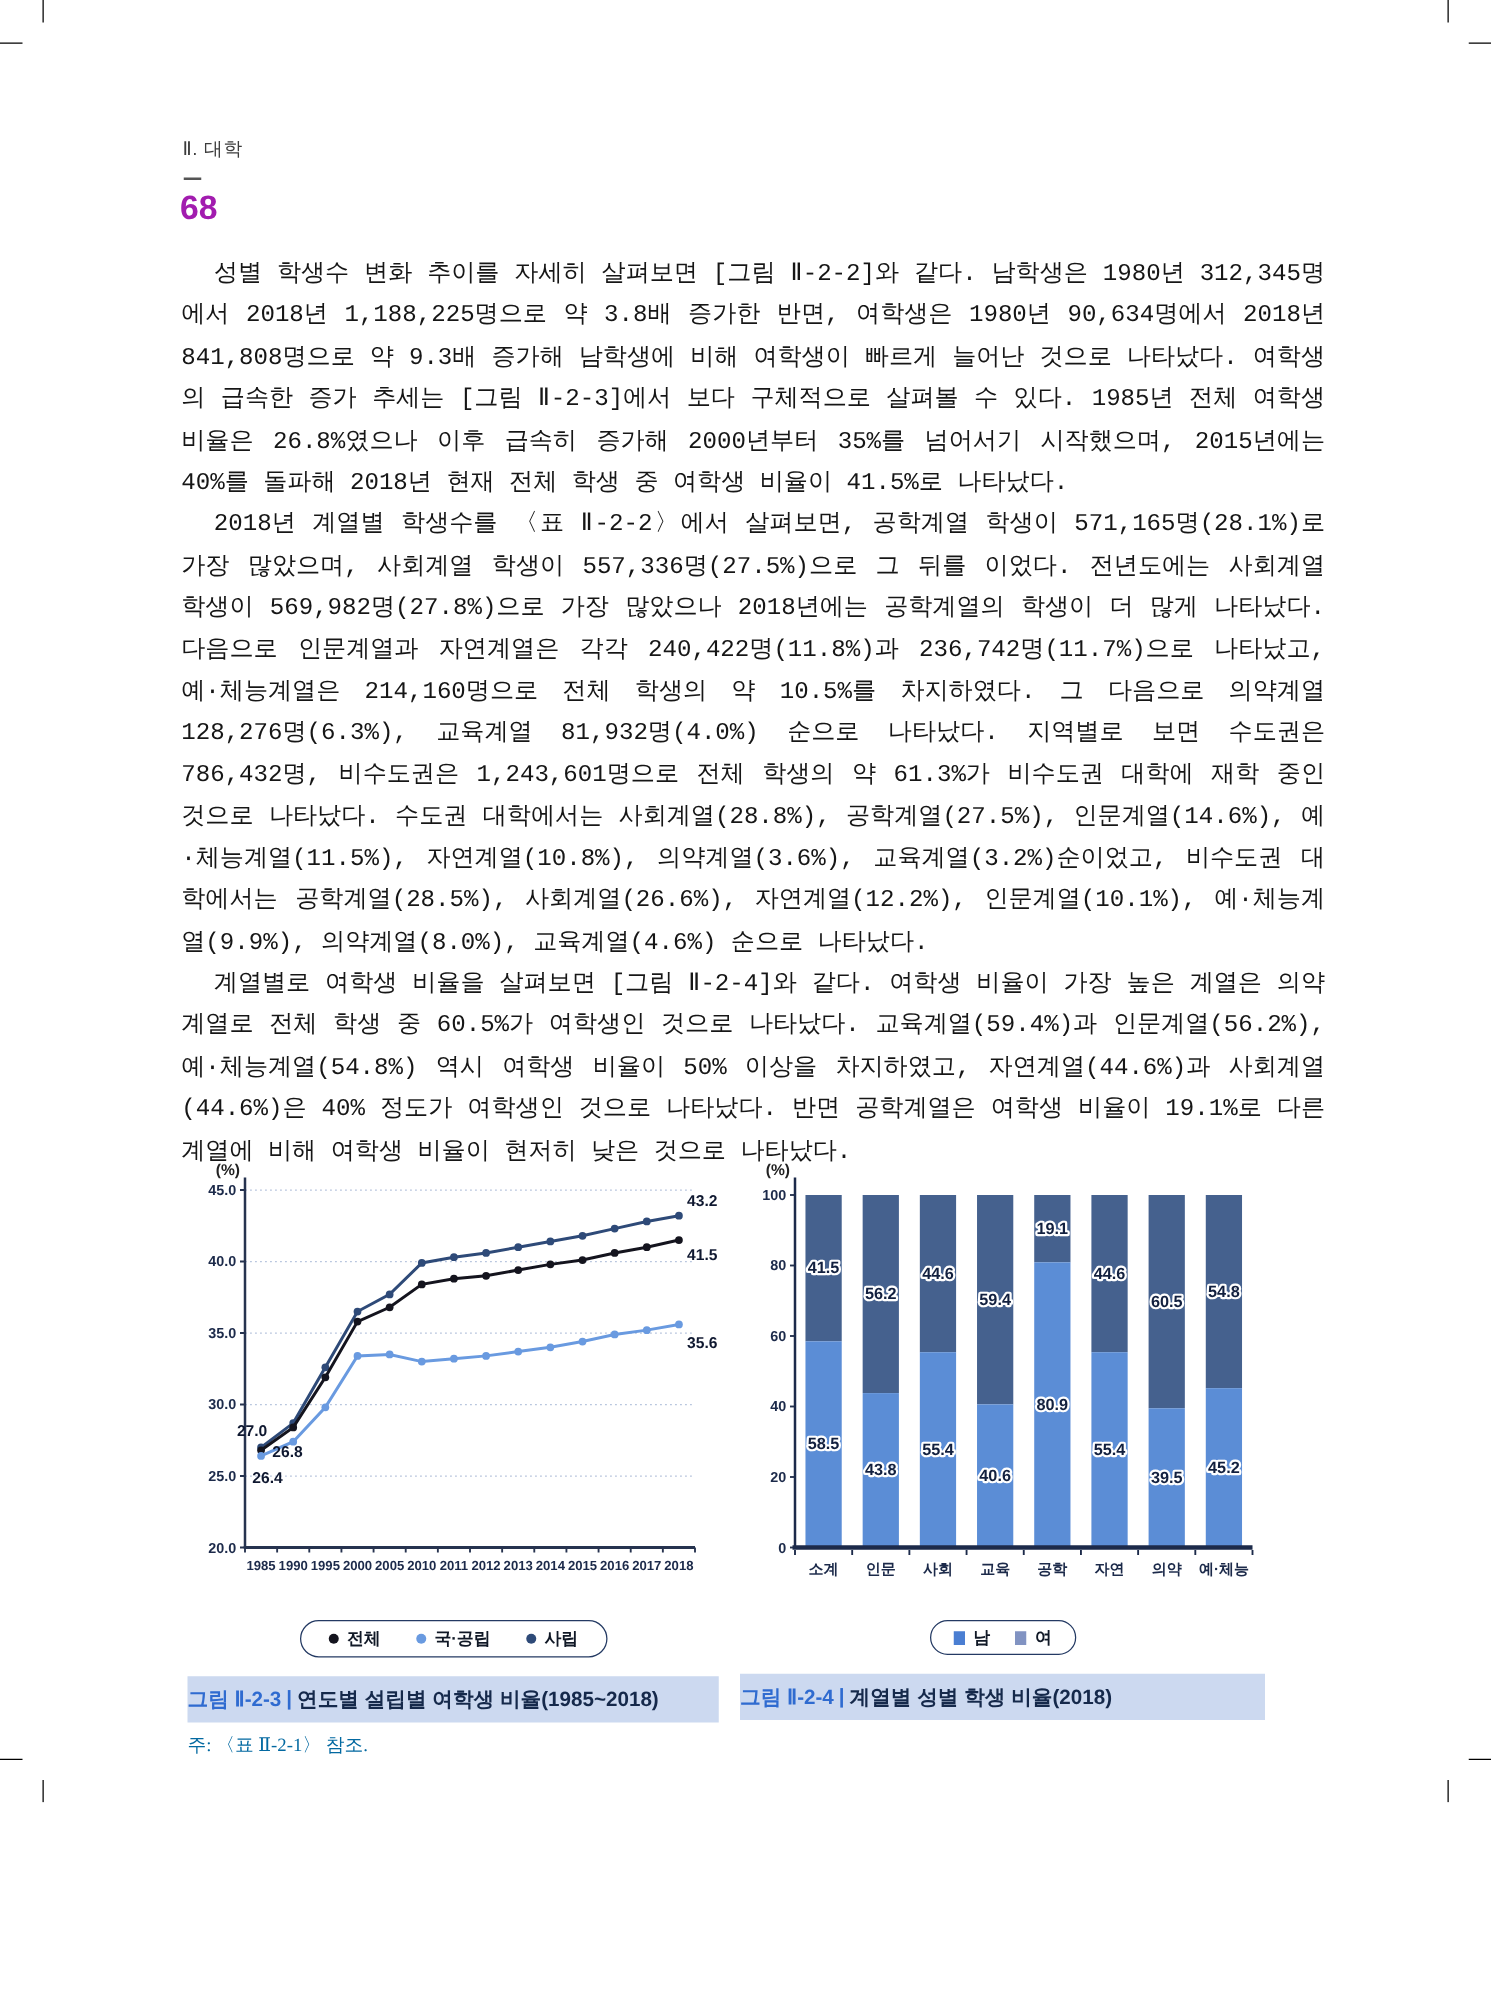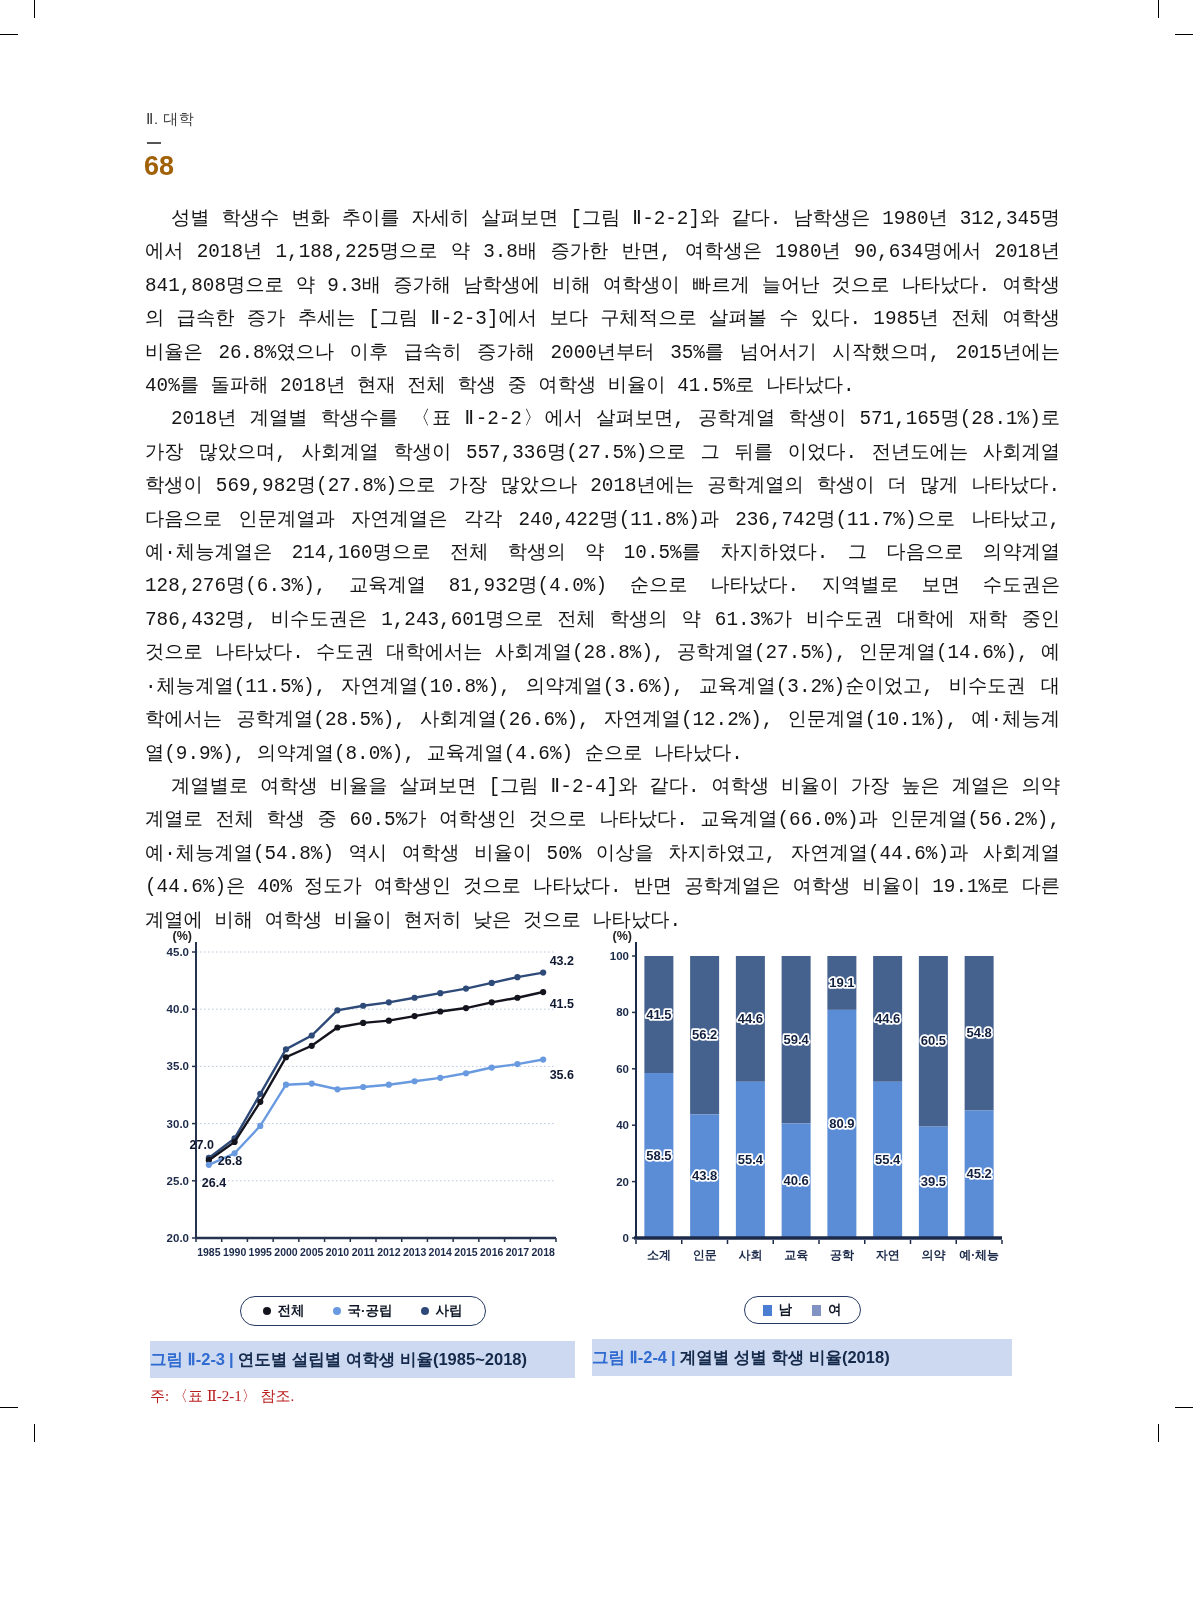--- a/index.html
+++ b/index.html
@@ -3,21 +3,21 @@
 <meta charset="utf-8">
 <style>
   html,body{margin:0;padding:0;background:#ffffff;}
   .page{position:relative;width:1193px;height:1442px;background:#fff;overflow:hidden;
         font-family:"Liberation Sans",sans-serif;}
   
   .crop{position:absolute;background:#000;}
   
   .section-label{position:absolute;left:146px;top:110px;font-size:15px;color:#3c3c3c;letter-spacing:.5px;}
   .header-dash{position:absolute;left:147px;top:142px;width:14px;height:2px;background:#555;}
-  .page-number{position:absolute;left:144px;top:151px;font-size:27px;color:#a16207;font-weight:600;}
+  .page-number{position:absolute;left:144px;top:151px;font-size:27px;color:#a21caf;font-weight:600;}
   
   .content{position:absolute;left:145px;top:203px;width:915px;
            font-family:"Liberation Serif","DejaVu Serif",serif;
            font-size:19.3px;line-height:33.4px;color:#161616;text-align:justify;}
   .content p{margin:0;text-indent:1.35em;font-family:Liberation Mono, monospace;}
   
   .figure{position:absolute;top:928px;}
   .figure.left{left:150px;width:425px;}
   .figure.right{left:592px;width:420px;}
   .legend-pill{margin:12px auto 0;display:flex;justify-content:space-between;align-items:center;
@@ -26,21 +26,21 @@
   .legend-pill.small{gap:20px;padding:4px 18px;}
   .legend-item{display:flex;align-items:center;gap:7px;font-size:13.5px;font-weight:bold;color:#101826;}
   .dot{width:8px;height:8px;border-radius:50%;display:inline-block;}
   .sq{width:9px;height:11px;display:inline-block;}
   .caption{margin-top:15px;height:37px;background:#ccd9f0;display:flex;align-items:center;
            justify-content:flex-start;gap:4px;font-size:16.5px;}
   .cap-num{color:#2f6bd0;font-weight:bold;}
   .cap-sep{color:#2f6bd0;font-weight:bold;}
   .cap-title{color:#15294b;font-weight:600;}
   .fig-note{margin-top:9px;font-family:"Liberation Serif","DejaVu Serif",serif;
-            font-size:15px;color:#b91c1c;}
+            font-size:15px;color:#0369a1;}
   svg{display:block;}
 </style>
 </head>
 <body>
 
 <div class="page">
 
   <div class="crop" style="left:34px;top:0;width:1px;height:18px;"></div>
   <div class="crop" style="left:0;top:34px;width:18px;height:1px;"></div>
   <div class="crop" style="right:34px;top:0;width:1px;height:18px;"></div>
@@ -50,21 +50,21 @@
   <div class="crop" style="right:34px;bottom:0;width:1px;height:18px;"></div>
   <div class="crop" style="right:0;bottom:34px;width:18px;height:1px;"></div>
 
   <div class="section-label">Ⅱ. 대학</div>
   <div class="header-dash"></div>
   <div class="page-number">68</div>
 
   <div class="content">
     <p>성별 학생수 변화 추이를 자세히 살펴보면 [그림 Ⅱ-2-2]와 같다. 남학생은 1980년 312,345명에서 2018년 1,188,225명으로 약 3.8배 증가한 반면, 여학생은 1980년 90,634명에서 2018년 841,808명으로 약 9.3배 증가해 남학생에 비해 여학생이 빠르게 늘어난 것으로 나타났다. 여학생의 급속한 증가 추세는 [그림 Ⅱ-2-3]에서 보다 구체적으로 살펴볼 수 있다. 1985년 전체 여학생 비율은 26.8%였으나 이후 급속히 증가해 2000년부터 35%를 넘어서기 시작했으며, 2015년에는 40%를 돌파해 2018년 현재 전체 학생 중 여학생 비율이 41.5%로 나타났다.</p>
     <p>2018년 계열별 학생수를 〈표 Ⅱ-2-2〉에서 살펴보면, 공학계열 학생이 571,165명(28.1%)로 가장 많았으며, 사회계열 학생이 557,336명(27.5%)으로 그 뒤를 이었다. 전년도에는 사회계열 학생이 569,982명(27.8%)으로 가장 많았으나 2018년에는 공학계열의 학생이 더 많게 나타났다. 다음으로 인문계열과 자연계열은 각각 240,422명(11.8%)과 236,742명(11.7%)으로 나타났고, 예·체능계열은 214,160명으로 전체 학생의 약 10.5%를 차지하였다. 그 다음으로 의약계열 128,276명(6.3%), 교육계열 81,932명(4.0%) 순으로 나타났다. 지역별로 보면 수도권은 786,432명, 비수도권은 1,243,601명으로 전체 학생의 약 61.3%가 비수도권 대학에 재학 중인 것으로 나타났다. 수도권 대학에서는 사회계열(28.8%), 공학계열(27.5%), 인문계열(14.6%), 예·체능계열(11.5%), 자연계열(10.8%), 의약계열(3.6%), 교육계열(3.2%)순이었고, 비수도권 대학에서는 공학계열(28.5%), 사회계열(26.6%), 자연계열(12.2%), 인문계열(10.1%), 예·체능계열(9.9%), 의약계열(8.0%), 교육계열(4.6%) 순으로 나타났다.</p>
-    <p>계열별로 여학생 비율을 살펴보면 [그림 Ⅱ-2-4]와 같다. 여학생 비율이 가장 높은 계열은 의약계열로 전체 학생 중 60.5%가 여학생인 것으로 나타났다. 교육계열(66.0%)과 인문계열(56.2%), 예·체능계열(54.8%) 역시 여학생 비율이 50% 이상을 차지하였고, 자연계열(44.6%)과 사회계열(44.6%)은 40% 정도가 여학생인 것으로 나타났다. 반면 공학계열은 여학생 비율이 19.1%로 다른 계열에 비해 여학생 비율이 현저히 낮은 것으로 나타났다.</p>
+    <p>계열별로 여학생 비율을 살펴보면 [그림 Ⅱ-2-4]와 같다. 여학생 비율이 가장 높은 계열은 의약계열로 전체 학생 중 60.5%가 여학생인 것으로 나타났다. 교육계열(59.4%)과 인문계열(56.2%), 예·체능계열(54.8%) 역시 여학생 비율이 50% 이상을 차지하였고, 자연계열(44.6%)과 사회계열(44.6%)은 40% 정도가 여학생인 것으로 나타났다. 반면 공학계열은 여학생 비율이 19.1%로 다른 계열에 비해 여학생 비율이 현저히 낮은 것으로 나타났다.</p>
   </div>
 
   <div class="figure left">
     <svg id="line-svg" width="425" height="356" viewBox="0 0 425 356">
         <text x="42" y="12" font-family="&quot;Liberation Sans&quot;,sans-serif" font-size="12.5" font-weight="bold" fill="#222" text-anchor="end">(%)</text>
         <line x1="46" y1="24" x2="406" y2="24" stroke="#b9c6de" stroke-width="1" stroke-dasharray="1.5,2.5"></line>
         <line x1="42" y1="24" x2="46" y2="24" stroke="#26334f" stroke-width="1.5"></line>
         <text x="39" y="28" font-family="&quot;Liberation Sans&quot;,sans-serif" font-size="11.5" font-weight="600" fill="#1c2a4a" text-anchor="end">45.0</text>
         <line x1="46" y1="81.19999999999999" x2="406" y2="81.19999999999999" stroke="#b9c6de" stroke-width="1" stroke-dasharray="1.5,2.5"></line>
         <line x1="42" y1="81.19999999999999" x2="46" y2="81.19999999999999" stroke="#26334f" stroke-width="1.5"></line>

